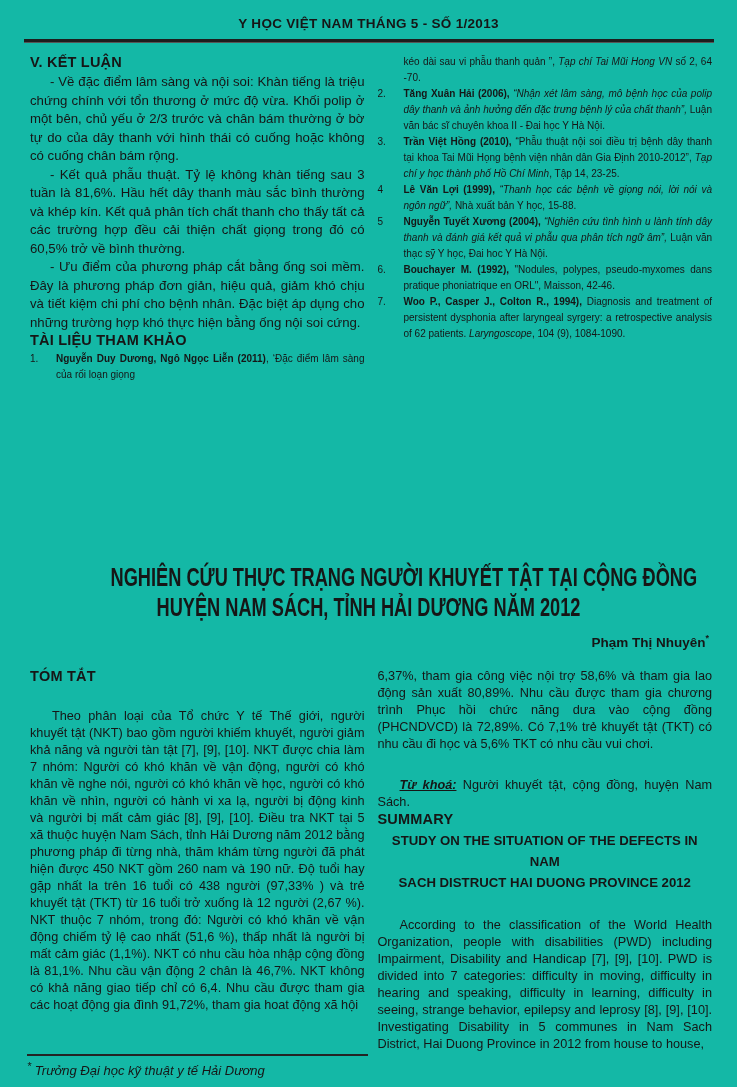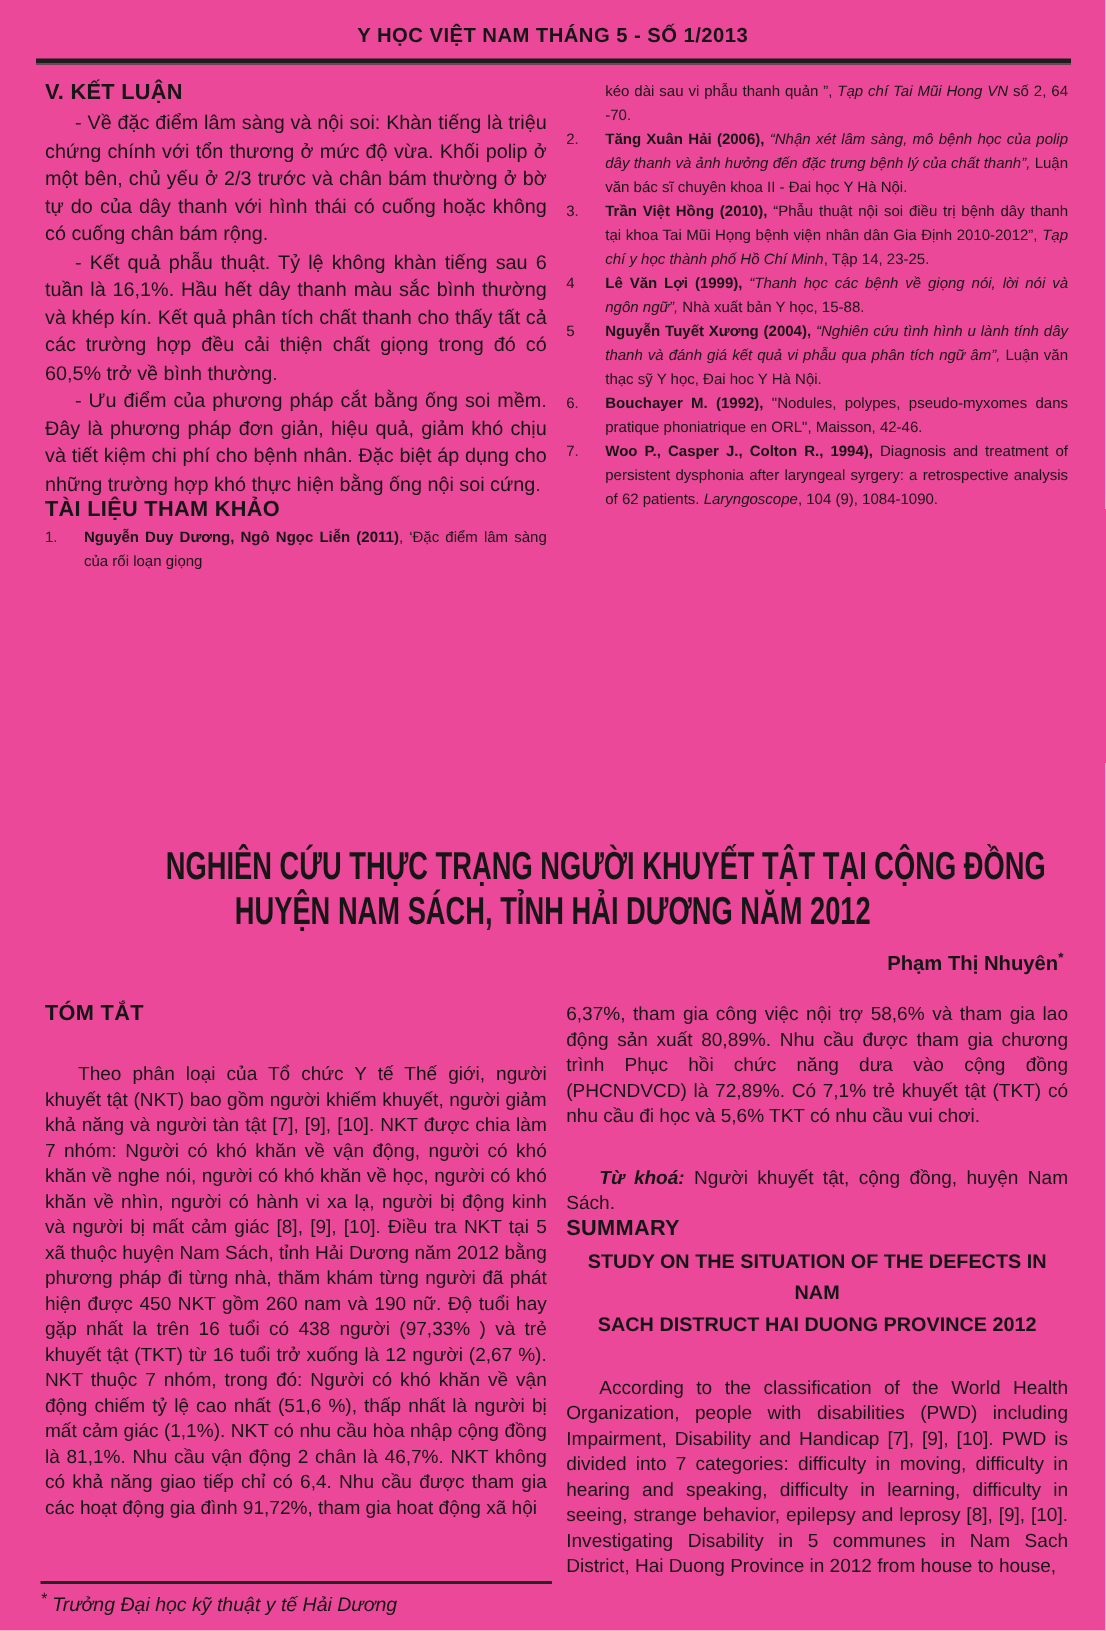--- a/index.html
+++ b/index.html
@@ -1,19 +1,19 @@
 <!DOCTYPE html>
 <html><head>
 <meta charset="utf-8">
 <style>
   html,body{margin:0;padding:0;background:#ffffff;}
   .page{
     position:relative;
     width:737px;height:1087px;
-    background:#ec4899;
+    background:#14b8a6;
     color:#161616;
     font-family:"Liberation Sans", sans-serif;
     overflow:hidden;
   }
   
   .journal-title{
     position:absolute;top:16px;left:0;width:100%;
     text-align:center;font-size:13.5px;font-weight:bold;letter-spacing:.3px;
   }
   .header-rule{
@@ -30,21 +30,21 @@
   .sum-h{margin-top:20px;margin-bottom:1px;}
   p.body{font-size:13.2px;line-height:18.5px;text-align:justify;margin:0;}
   .ind{text-indent:20px;}
   
   .ref{font-size:10px;line-height:16px;text-align:justify;margin:0;
        padding-left:26px;text-indent:-26px;}
   .ref .num{display:inline-block;width:26px;text-indent:0;}
   .ref.cont{text-indent:0;}
   .b{font-weight:bold;}
   .i{font-style:italic;}
-  .bi{font-weight:bold;font-style:italic;}
+  .bi{font-weight:bold;font-style:italic;text-decoration:underline;}
   
   .title-block{position:absolute;top:562px;left:0;width:100%;}
   .art-title{
     width:100%;text-align:center;font-weight:bold;font-size:26px;line-height:30px;
     transform:scaleX(.7);transform-origin:50% 50%;white-space:nowrap;
   }
   .author{position:absolute;top:633px;right:28px;font-weight:bold;font-size:13.5px;}
   .author sup{font-size:9px;}
   
   .abs{font-size:12.7px;line-height:17px;text-align:justify;margin:0;}
@@ -65,21 +65,21 @@
 
 <div class="page">
 
   <div class="journal-title">Y HỌC VIỆT NAM THÁNG 5 - SỐ 1/2013</div>
   <div class="header-rule"></div>
 
   <section class="cols sec1">
     <div class="col">
       <h2 class="h">V. KẾT LUẬN</h2>
       <p class="body ind">- Về đặc điểm lâm sàng và nội soi: Khàn tiếng là triệu chứng chính với tổn thương ở mức độ vừa. Khối polip ở một bên, chủ yếu ở 2/3 trước và chân bám thường ở bờ tự do của dây thanh với hình thái có cuống hoặc không có cuống chân bám rộng.</p>
-      <p class="body ind">- Kết quả phẫu thuật. Tỷ lệ không khàn tiếng sau 6 tuần là 16,1%. Hầu hết dây thanh màu sắc bình thường và khép kín. Kết quả phân tích chất thanh cho thấy tất cả các trường hợp đều cải thiện chất giọng trong đó có 60,5% trở về bình thường.</p>
+      <p class="body ind">- Kết quả phẫu thuật. Tỷ lệ không khàn tiếng sau 3 tuần là 81,6%. Hầu hết dây thanh màu sắc bình thường và khép kín. Kết quả phân tích chất thanh cho thấy tất cả các trường hợp đều cải thiện chất giọng trong đó có 60,5% trở về bình thường.</p>
       <p class="body ind">- Ưu điểm của phương pháp cắt bằng ống soi mềm. Đây là phương pháp đơn giản, hiệu quả, giảm khó chịu và tiết kiệm chi phí cho bệnh nhân. Đặc biệt áp dụng cho những trường hợp khó thực hiện bằng ống nội soi cứng.</p>
       <h2 class="h refs-h">TÀI LIỆU THAM KHẢO</h2>
       <div class="ref"><span class="num">1.</span><span class="b">Nguyễn Duy Dương, Ngô Ngọc Liễn (2011)</span><span>, ‘Đặc điểm lâm sàng của rối loạn giọng</span></div>
     </div>
     <div class="col">
       <div class="ref cont"><span>kéo dài sau vi phẫu thanh quản ”, </span><span class="i">Tạp chí Tai Mũi Hong VN</span><span> số 2, 64 -70.</span></div>
       <div class="ref"><span class="num">2.</span><span class="b">Tăng Xuân Hải (2006), </span><span class="i">“Nhận xét lâm sàng, mô bệnh học của polip dây thanh và ảnh hưởng đến đặc trưng bệnh lý của chất thanh”, </span><span>Luận văn bác sĩ chuyên khoa II - Đai học Y Hà Nội.</span></div>
       <div class="ref"><span class="num">3.</span><span class="b">Trần Việt Hồng (2010), </span><span>“Phẫu thuật nội soi điều trị bệnh dây thanh tại khoa Tai Mũi Họng bệnh viện nhân dân Gia Định 2010-2012”, </span><span class="i">Tạp chí y học thành phố Hồ Chí Minh</span><span>, Tập 14, 23-25.</span></div>
       <div class="ref"><span class="num">4</span><span class="b">Lê Văn Lợi (1999), </span><span class="i">“Thanh học các bệnh về giọng nói, lời nói và ngôn ngữ”, </span><span>Nhà xuất bản Y học, 15-88.</span></div>
       <div class="ref"><span class="num">5</span><span class="b">Nguyễn Tuyết Xương (2004), </span><span class="i">“Nghiên cứu tình hình u lành tính dây thanh và đánh giá kết quả vi phẫu qua phân tích ngữ âm”, </span><span>Luận văn thạc sỹ Y học, Đai hoc Y Hà Nội.</span></div>

